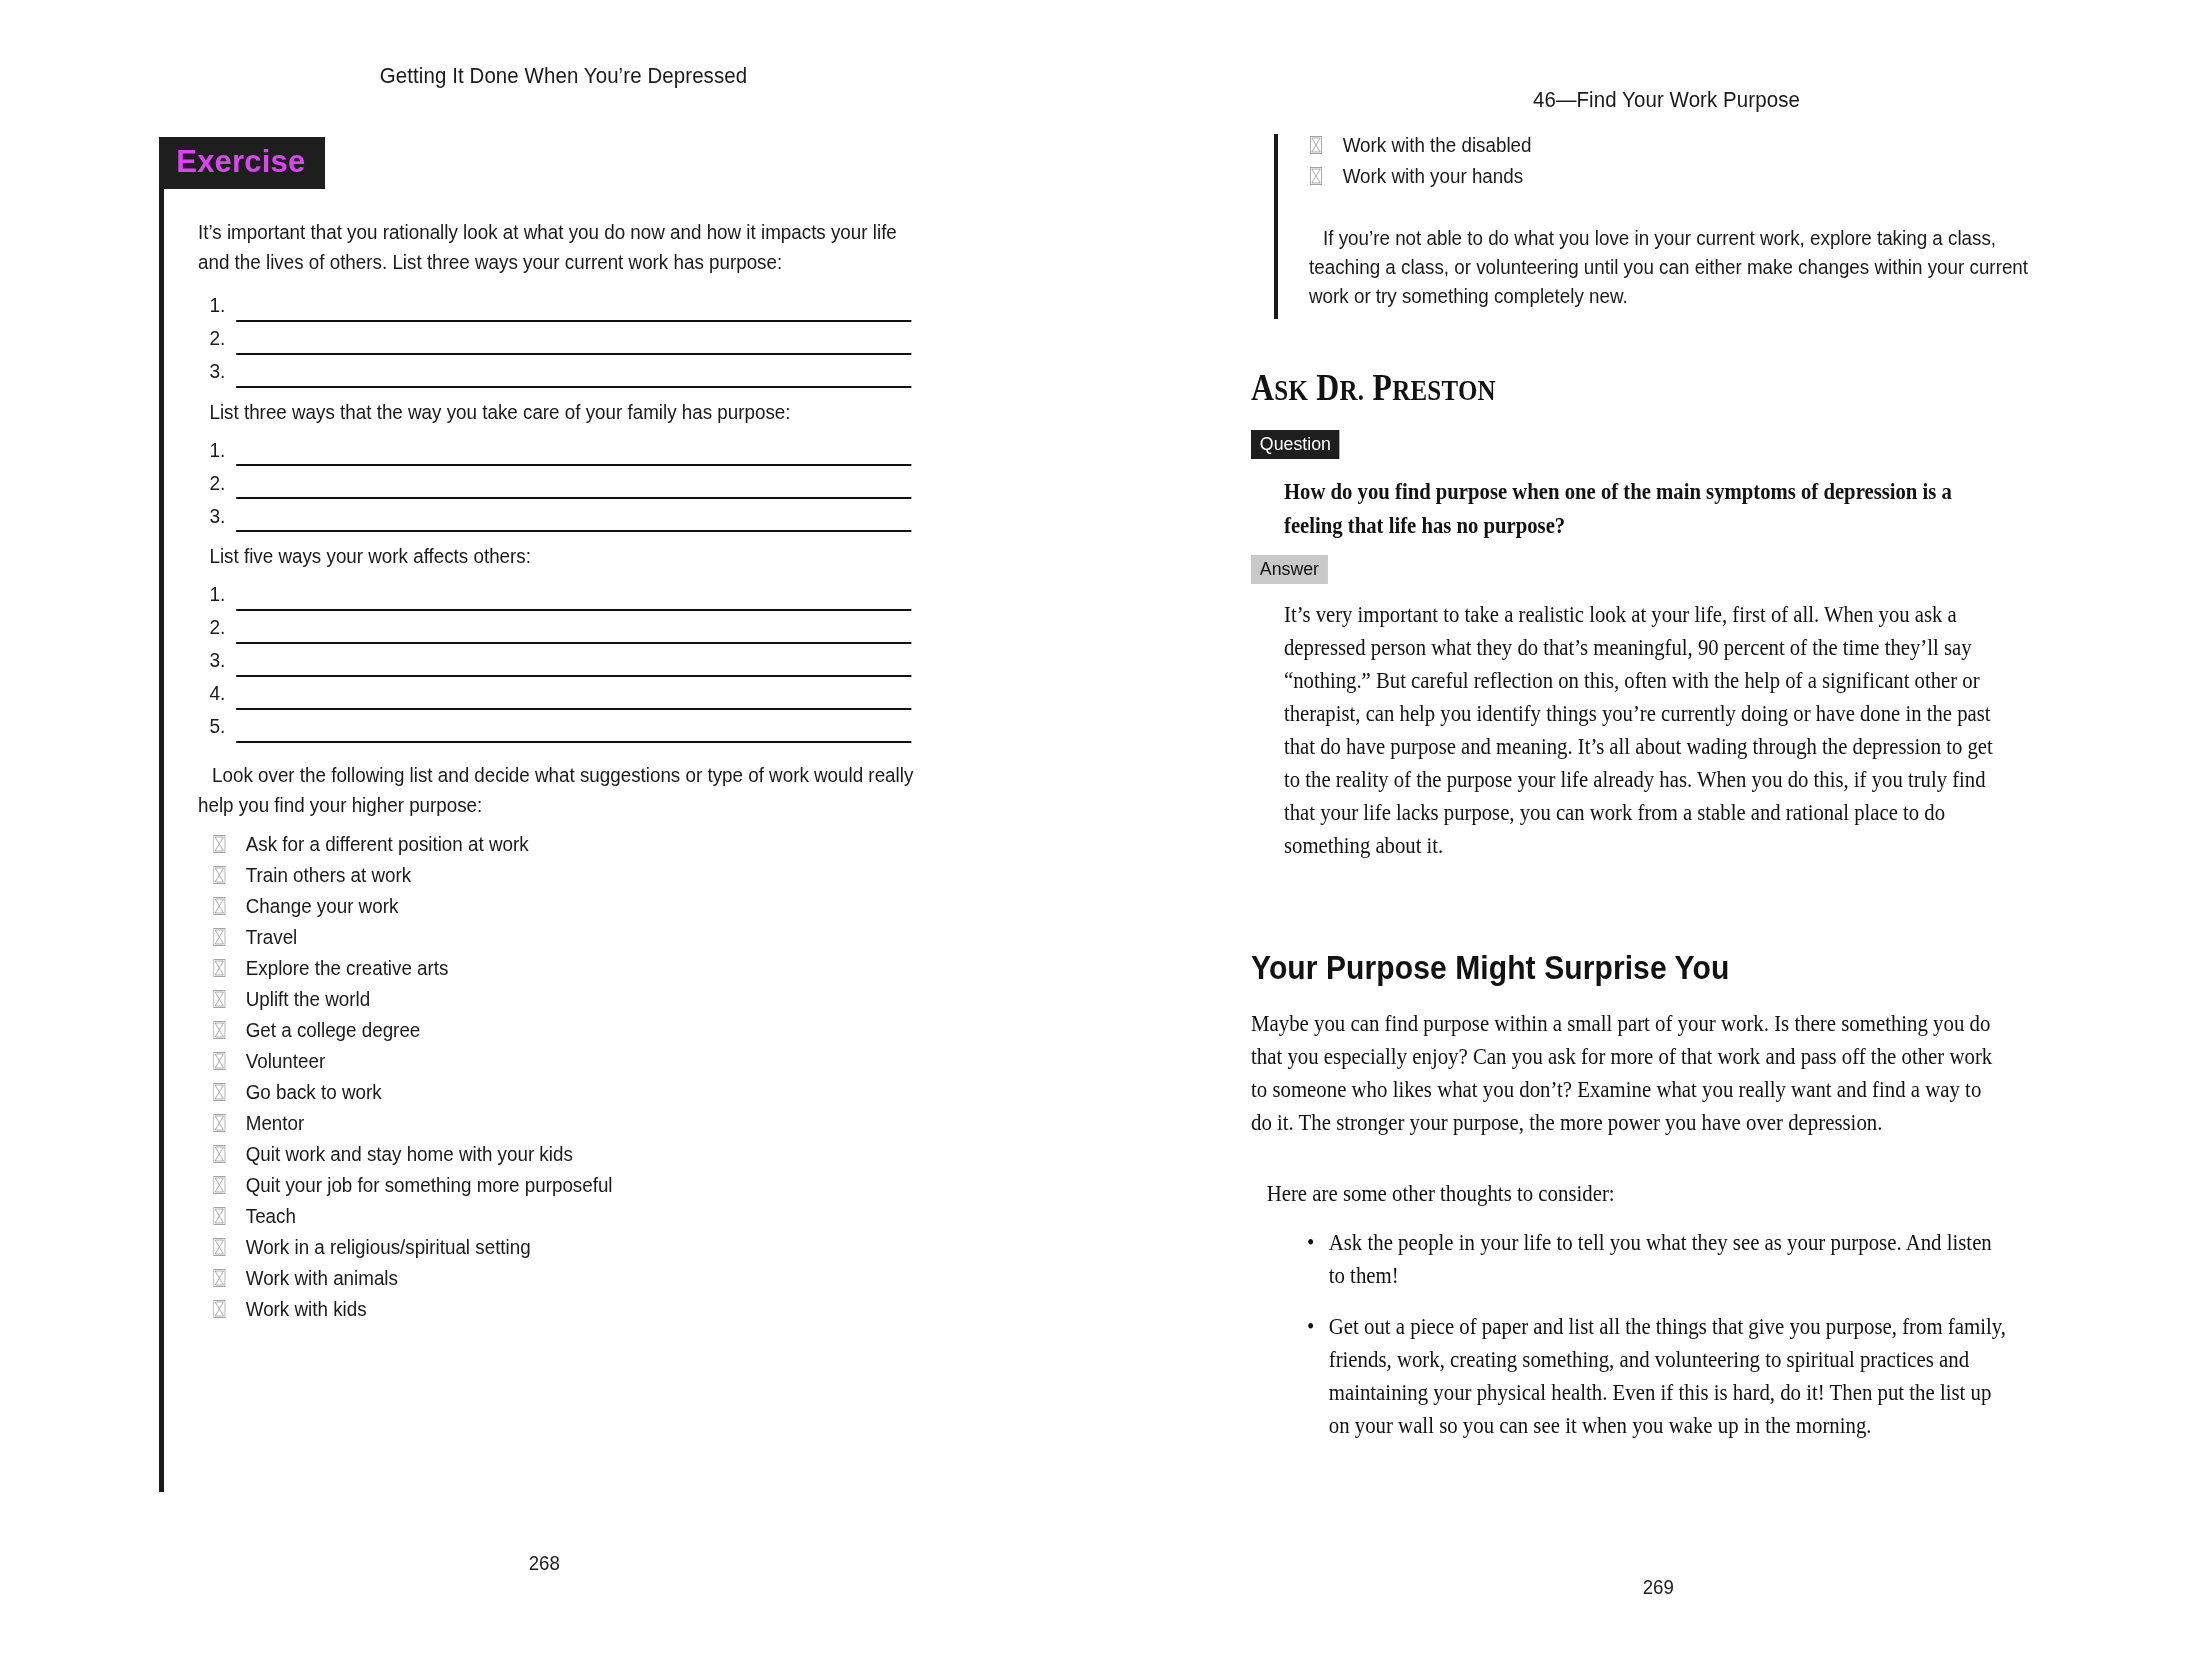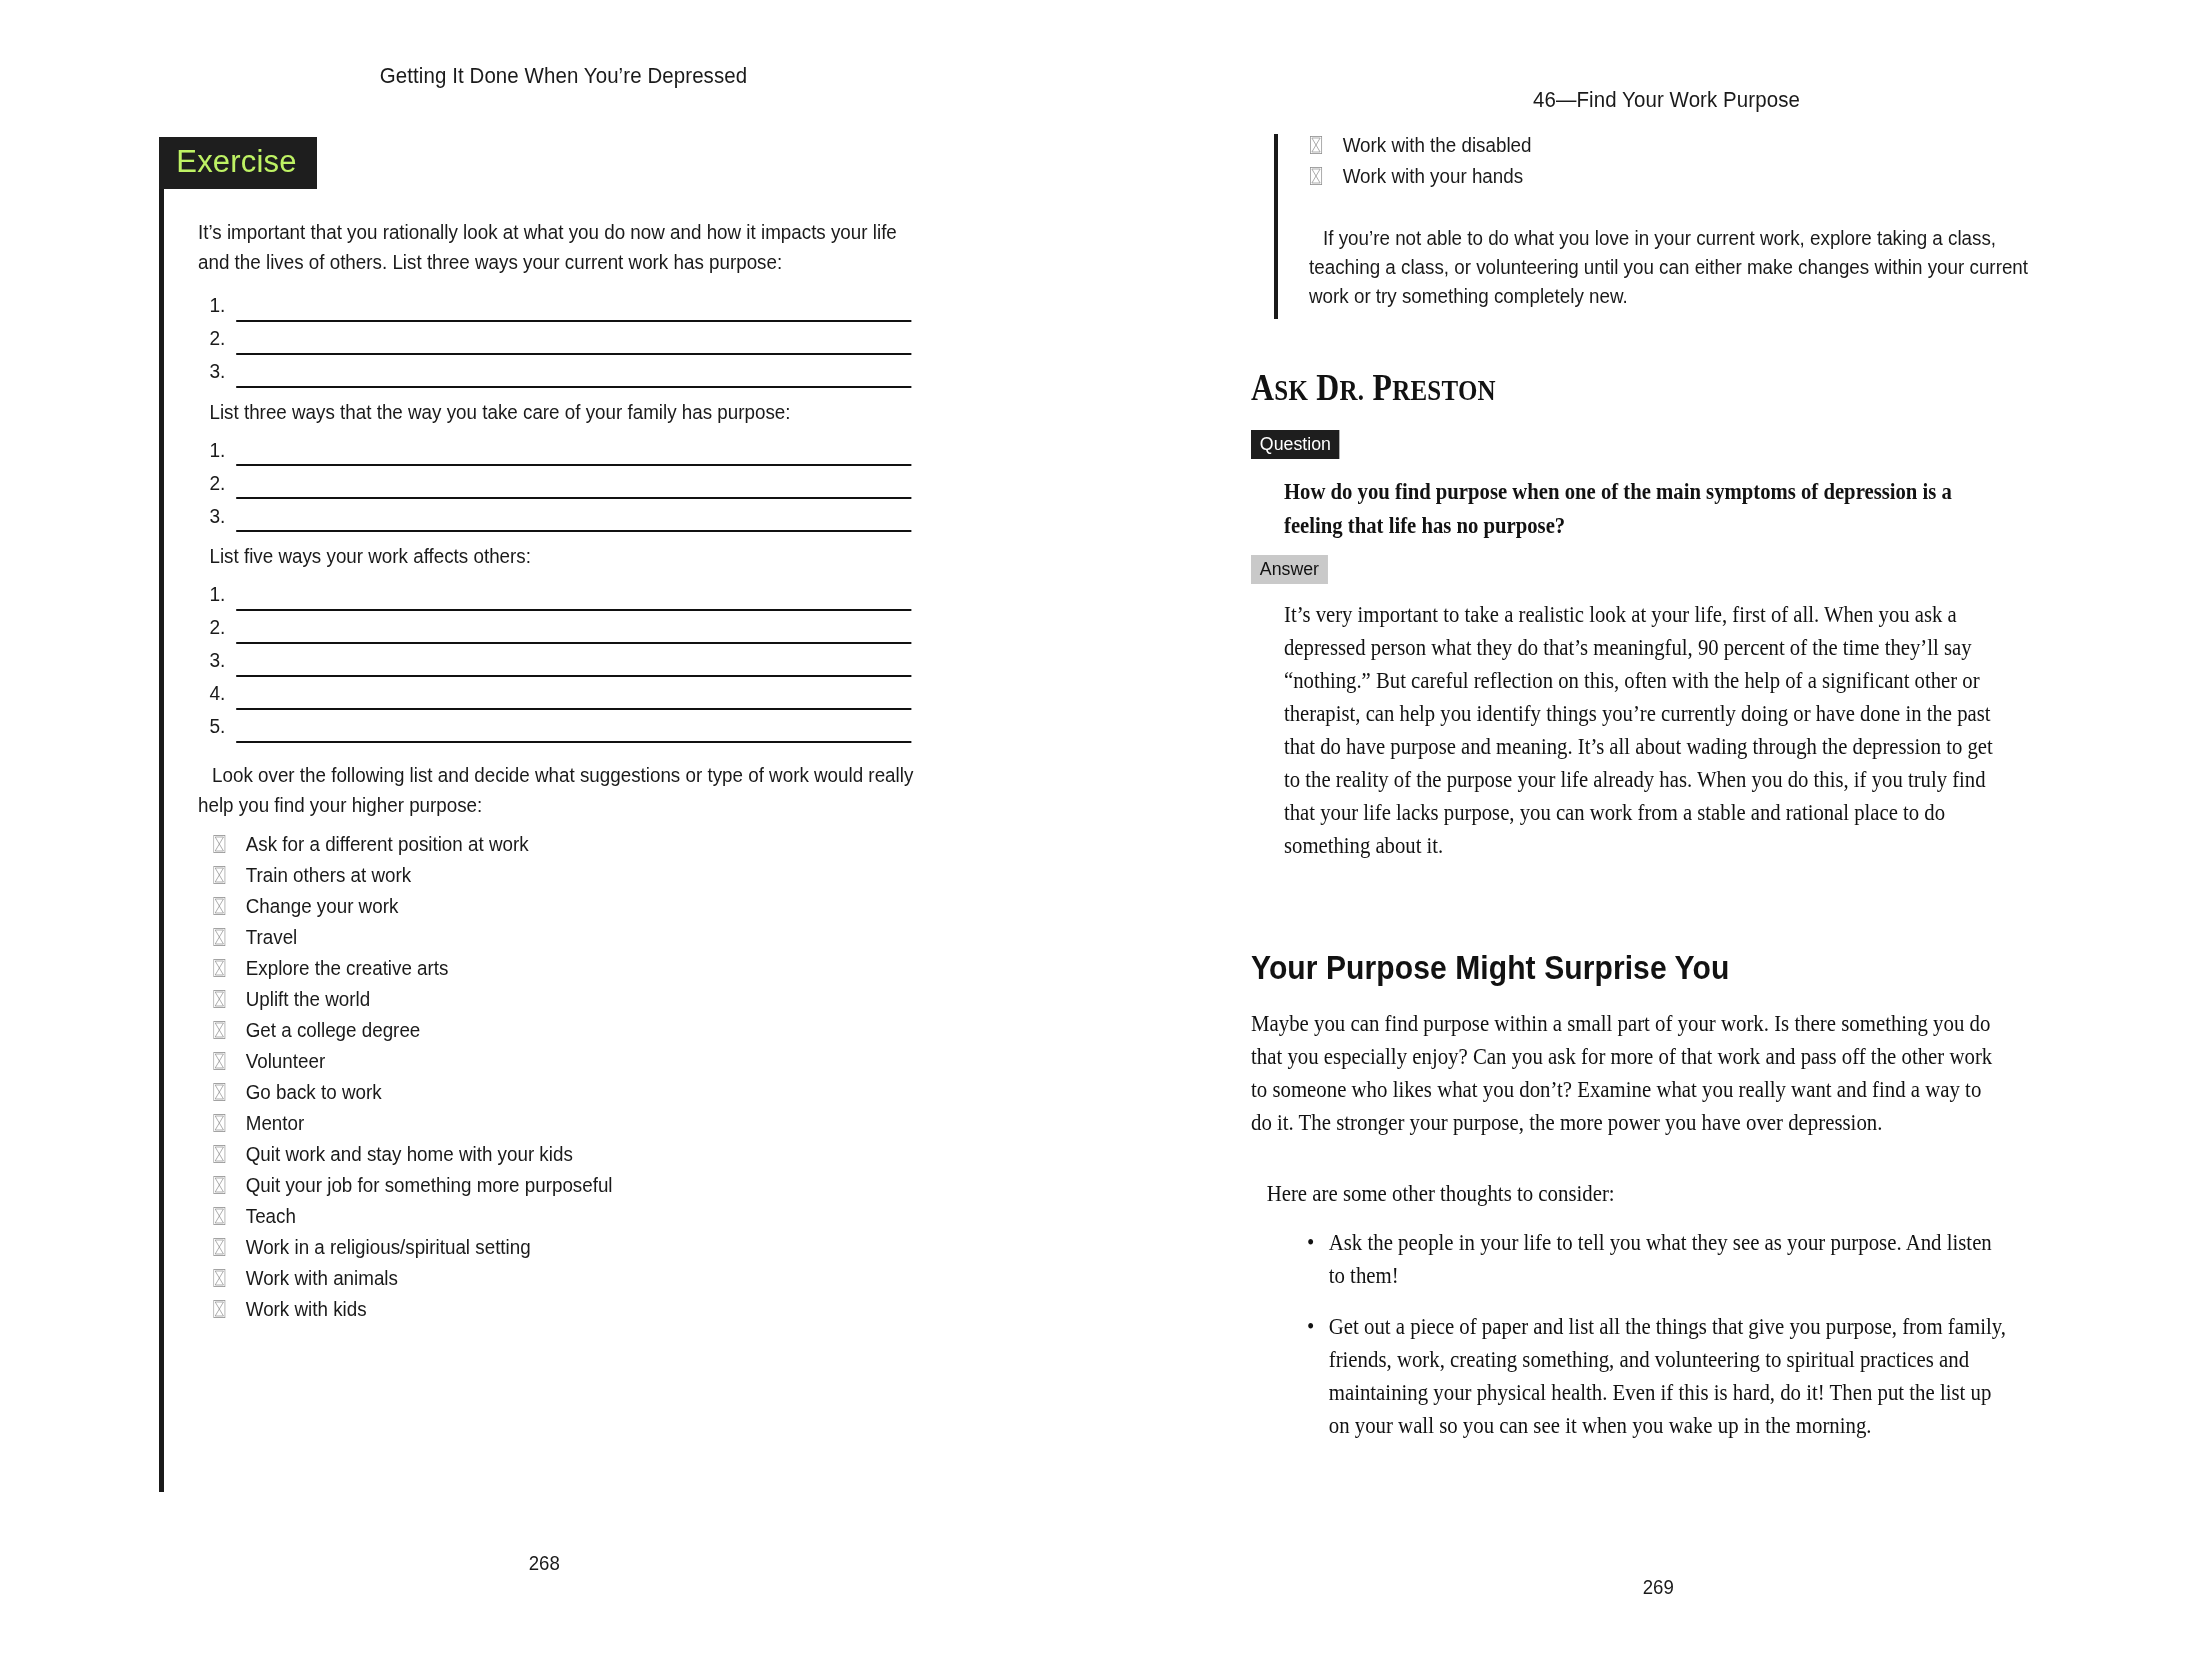--- a/index.html
+++ b/index.html
@@ -66,23 +66,23 @@
     top: 0px;
     width: 4.7px;
     height: 1355px;
     background: #1a1a1a;
   }
   .exercise-tag {
     position: absolute;
     left: 0px;
     top: 0px;
     background: #1e1e1e;
-    color: #bef264;
+    color: #d946ef;
     font-size: 31px;
-    font-weight: 400;
+    font-weight: 700;
     letter-spacing: 0.2px;
     padding: 9.3px 20px 12px 17.3px;
     line-height: 1;
     transform-origin: left top;
   }
 
   .ex-body {
     position: absolute;
     left: 39px;
     top: 80px;

